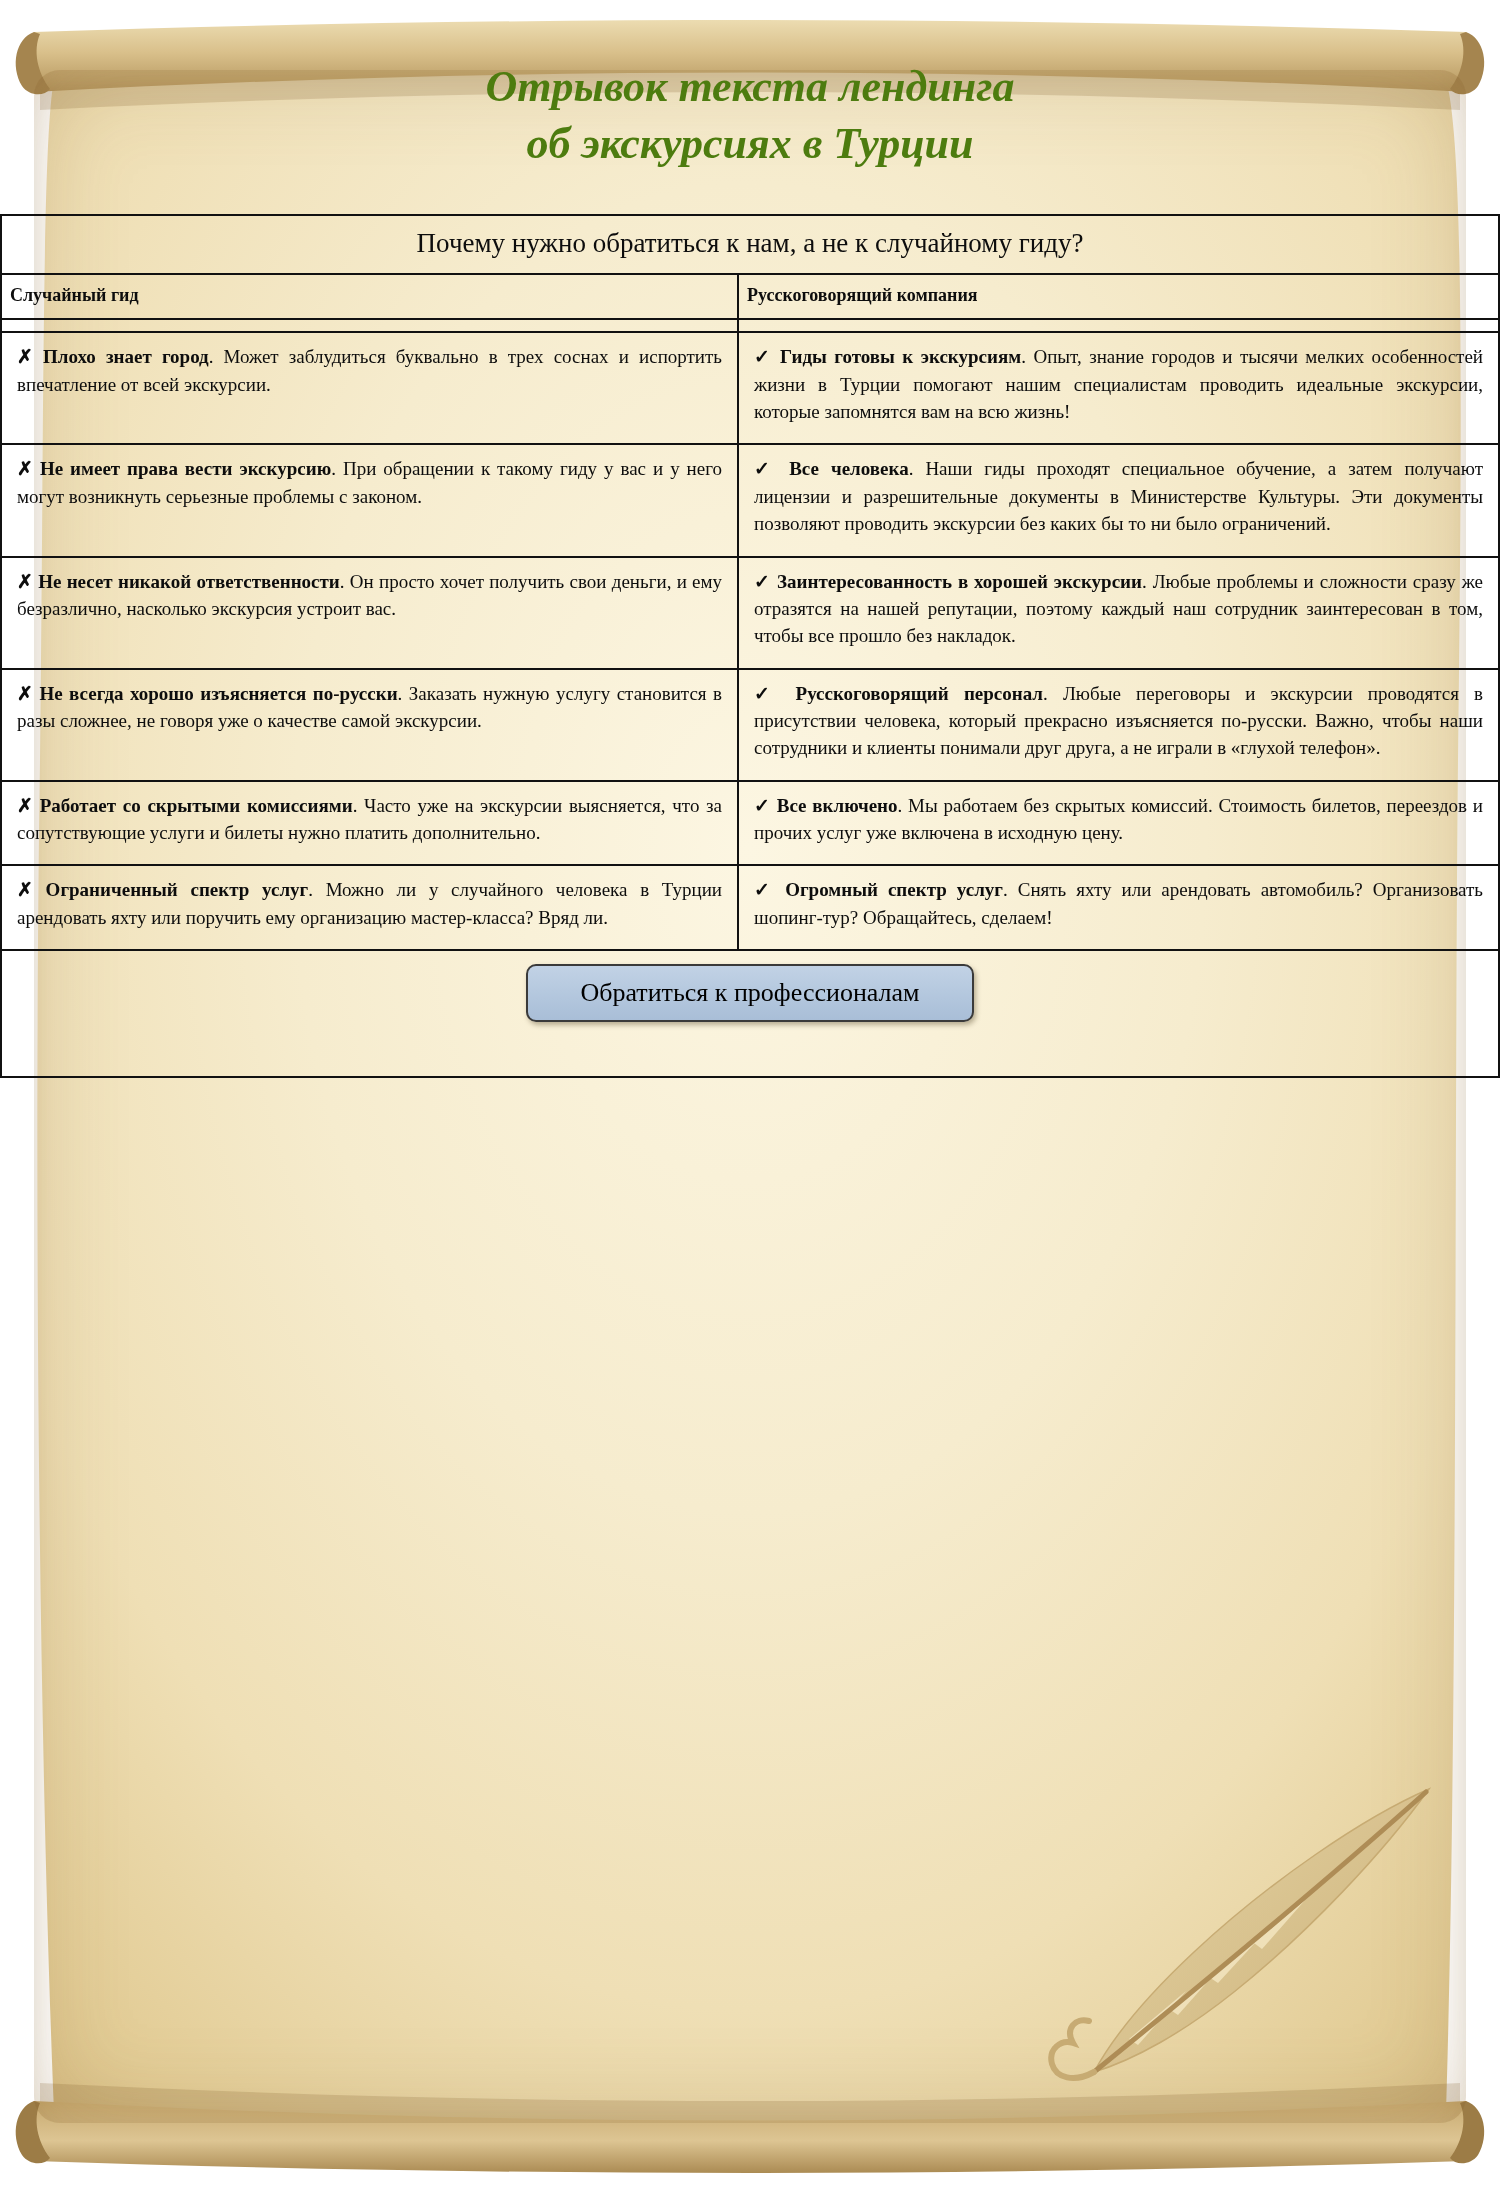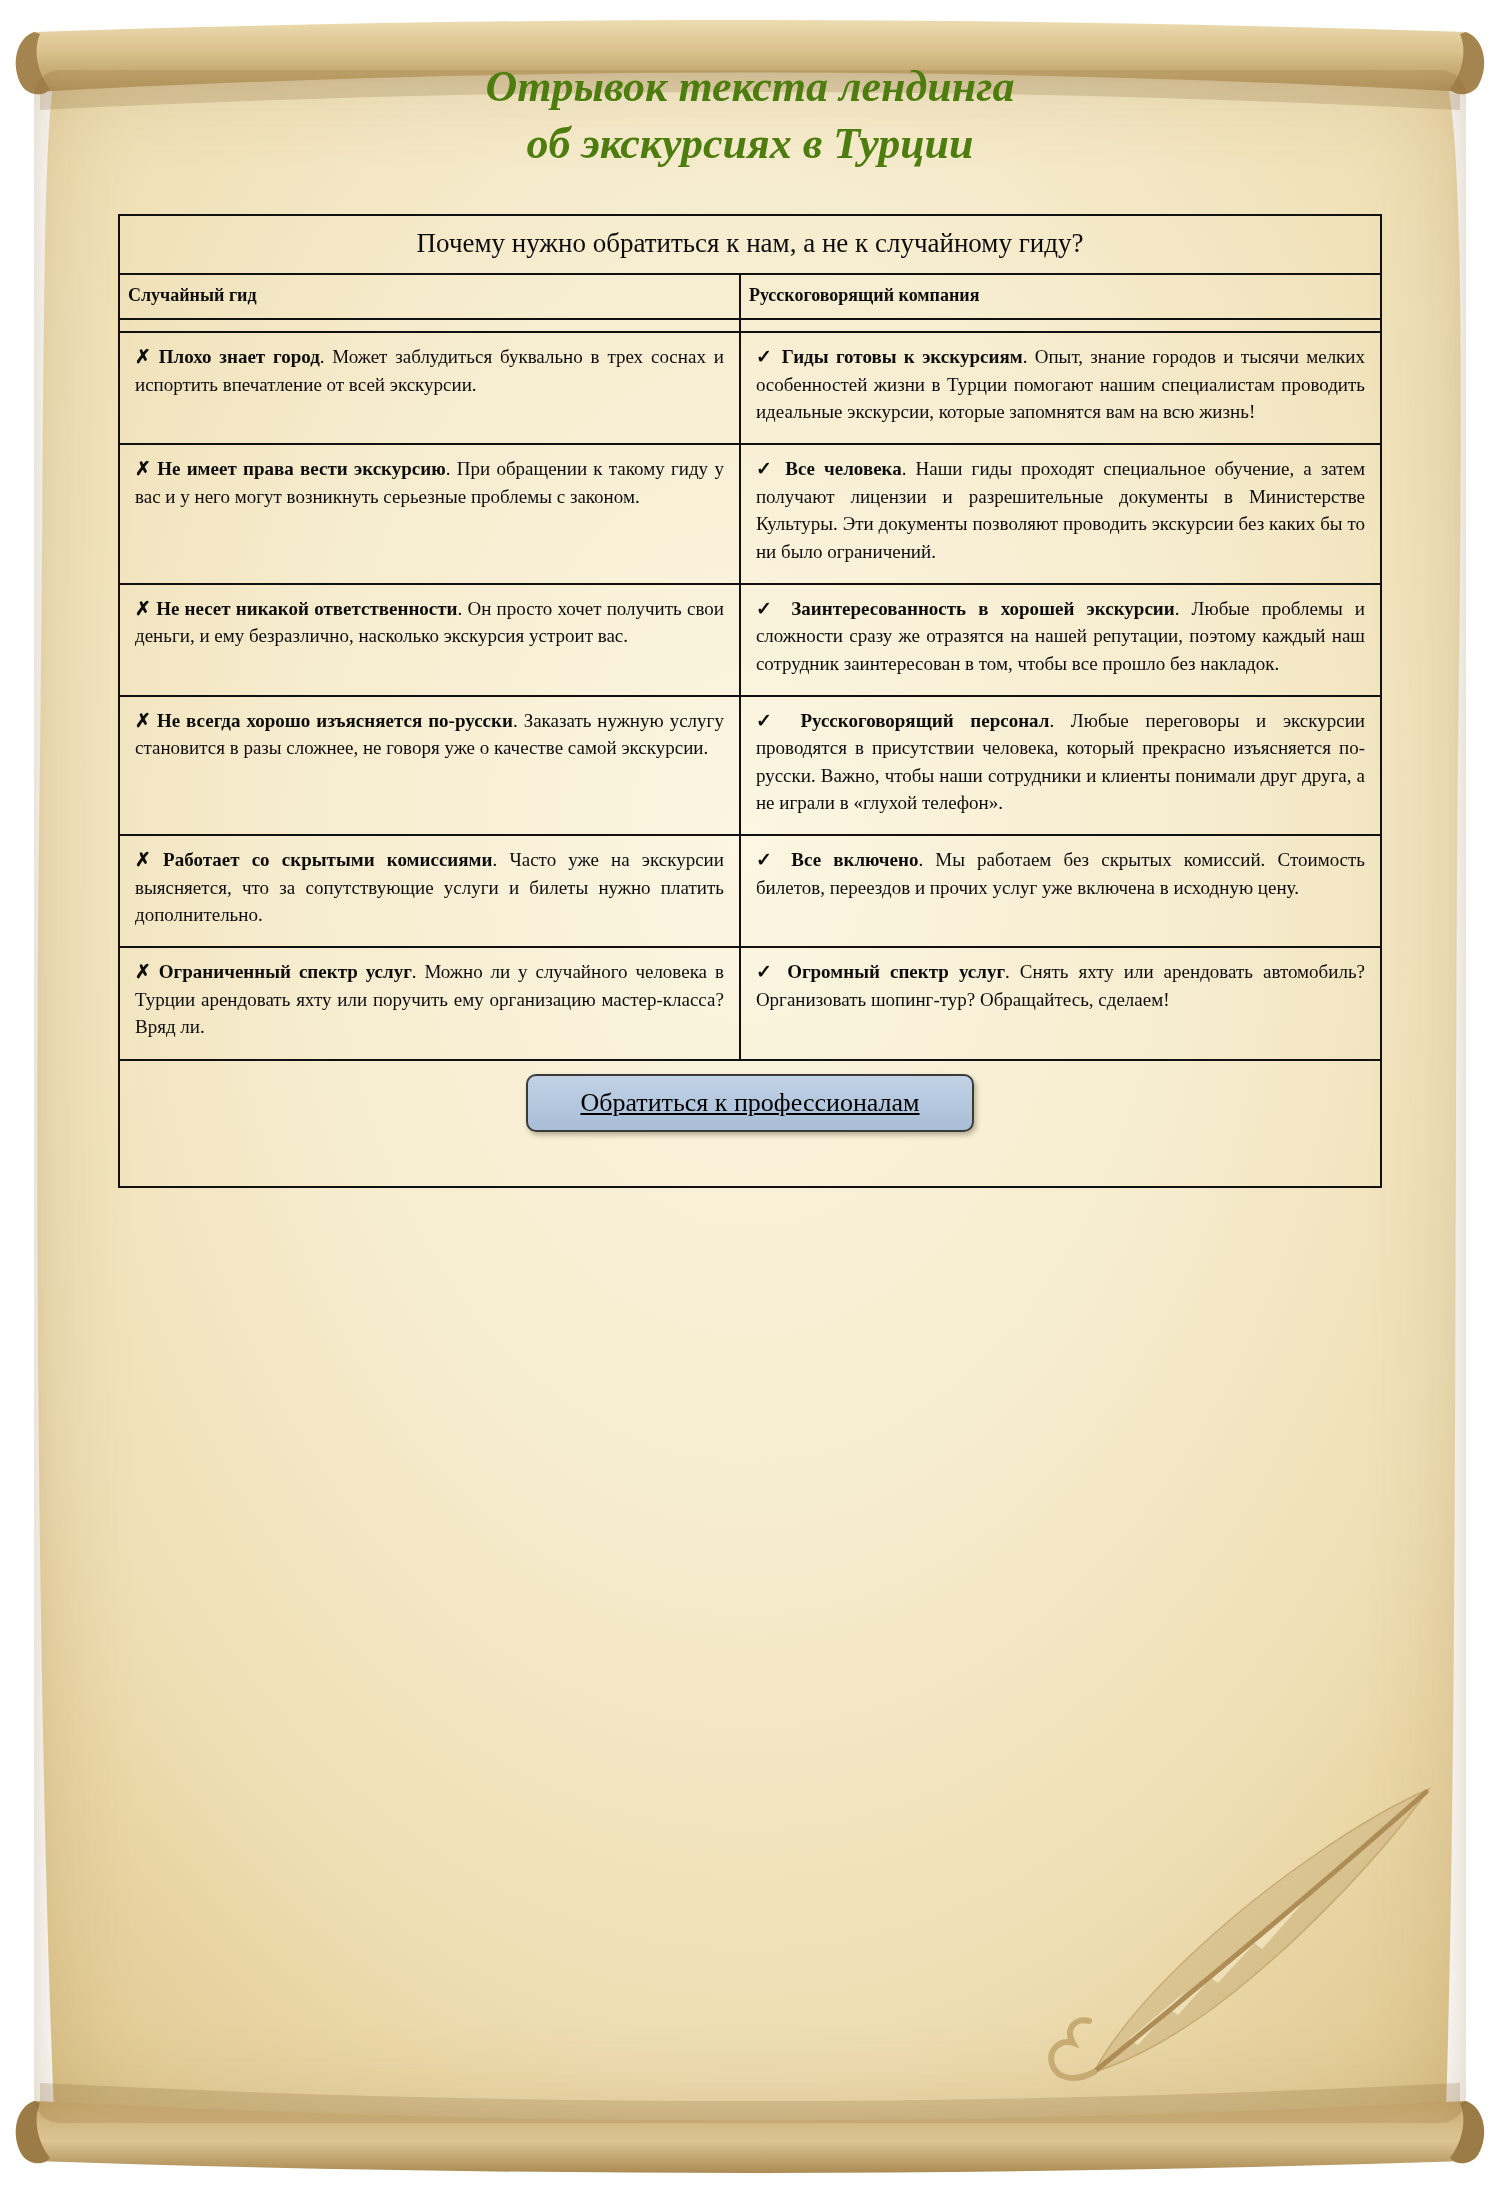--- a/index.html
+++ b/index.html
@@ -33,21 +33,21 @@
   .title {
     text-align:center;
     font-weight:700;
     font-style:italic;
     font-size:44px;
     line-height:1.3;
     color:#4d7c0f;
   }
 
   .compare-table {
-    width:1264px;
+    width:1500px;
     margin:42px auto 0;
     border-collapse:collapse;
     table-layout:fixed;
   }
   .compare-table td { border:2px solid #111111; vertical-align:top; }
 
   .th-question { font-size:27px; font-weight:400; text-align:center; padding:12px 10px 14px; }
   .th-col      { font-size:18px; font-weight:700; text-align:left; padding:10px 8px 12px; }
   .spacer-row td { height:13px; padding:0; }
 
@@ -65,21 +65,20 @@
     display:inline-block;
     font-family:"Liberation Serif", serif;
     font-size:26px;
     color:#000000;
     background:linear-gradient(180deg, #c2d2e5 0%, #b2c6dd 60%, #a9bed7 100%);
     border:2px solid #3a3a3a;
     border-radius:10px;
     padding:12px 52px;
     box-shadow:2px 3px 5px rgba(60,45,15,.35);
     cursor:pointer;
-    text-decoration:underline;
   }
 </style>
 </head>
 <body>
 
 <svg class="scroll-svg" viewBox="0 0 1500 2193" aria-hidden="true">
   <defs>
     <radialGradient id="gSheet" cx="50%" cy="38%" r="80%">
       <stop offset="0%" stop-color="#fcf6e2"></stop>
       <stop offset="40%" stop-color="#f6ecce"></stop>

